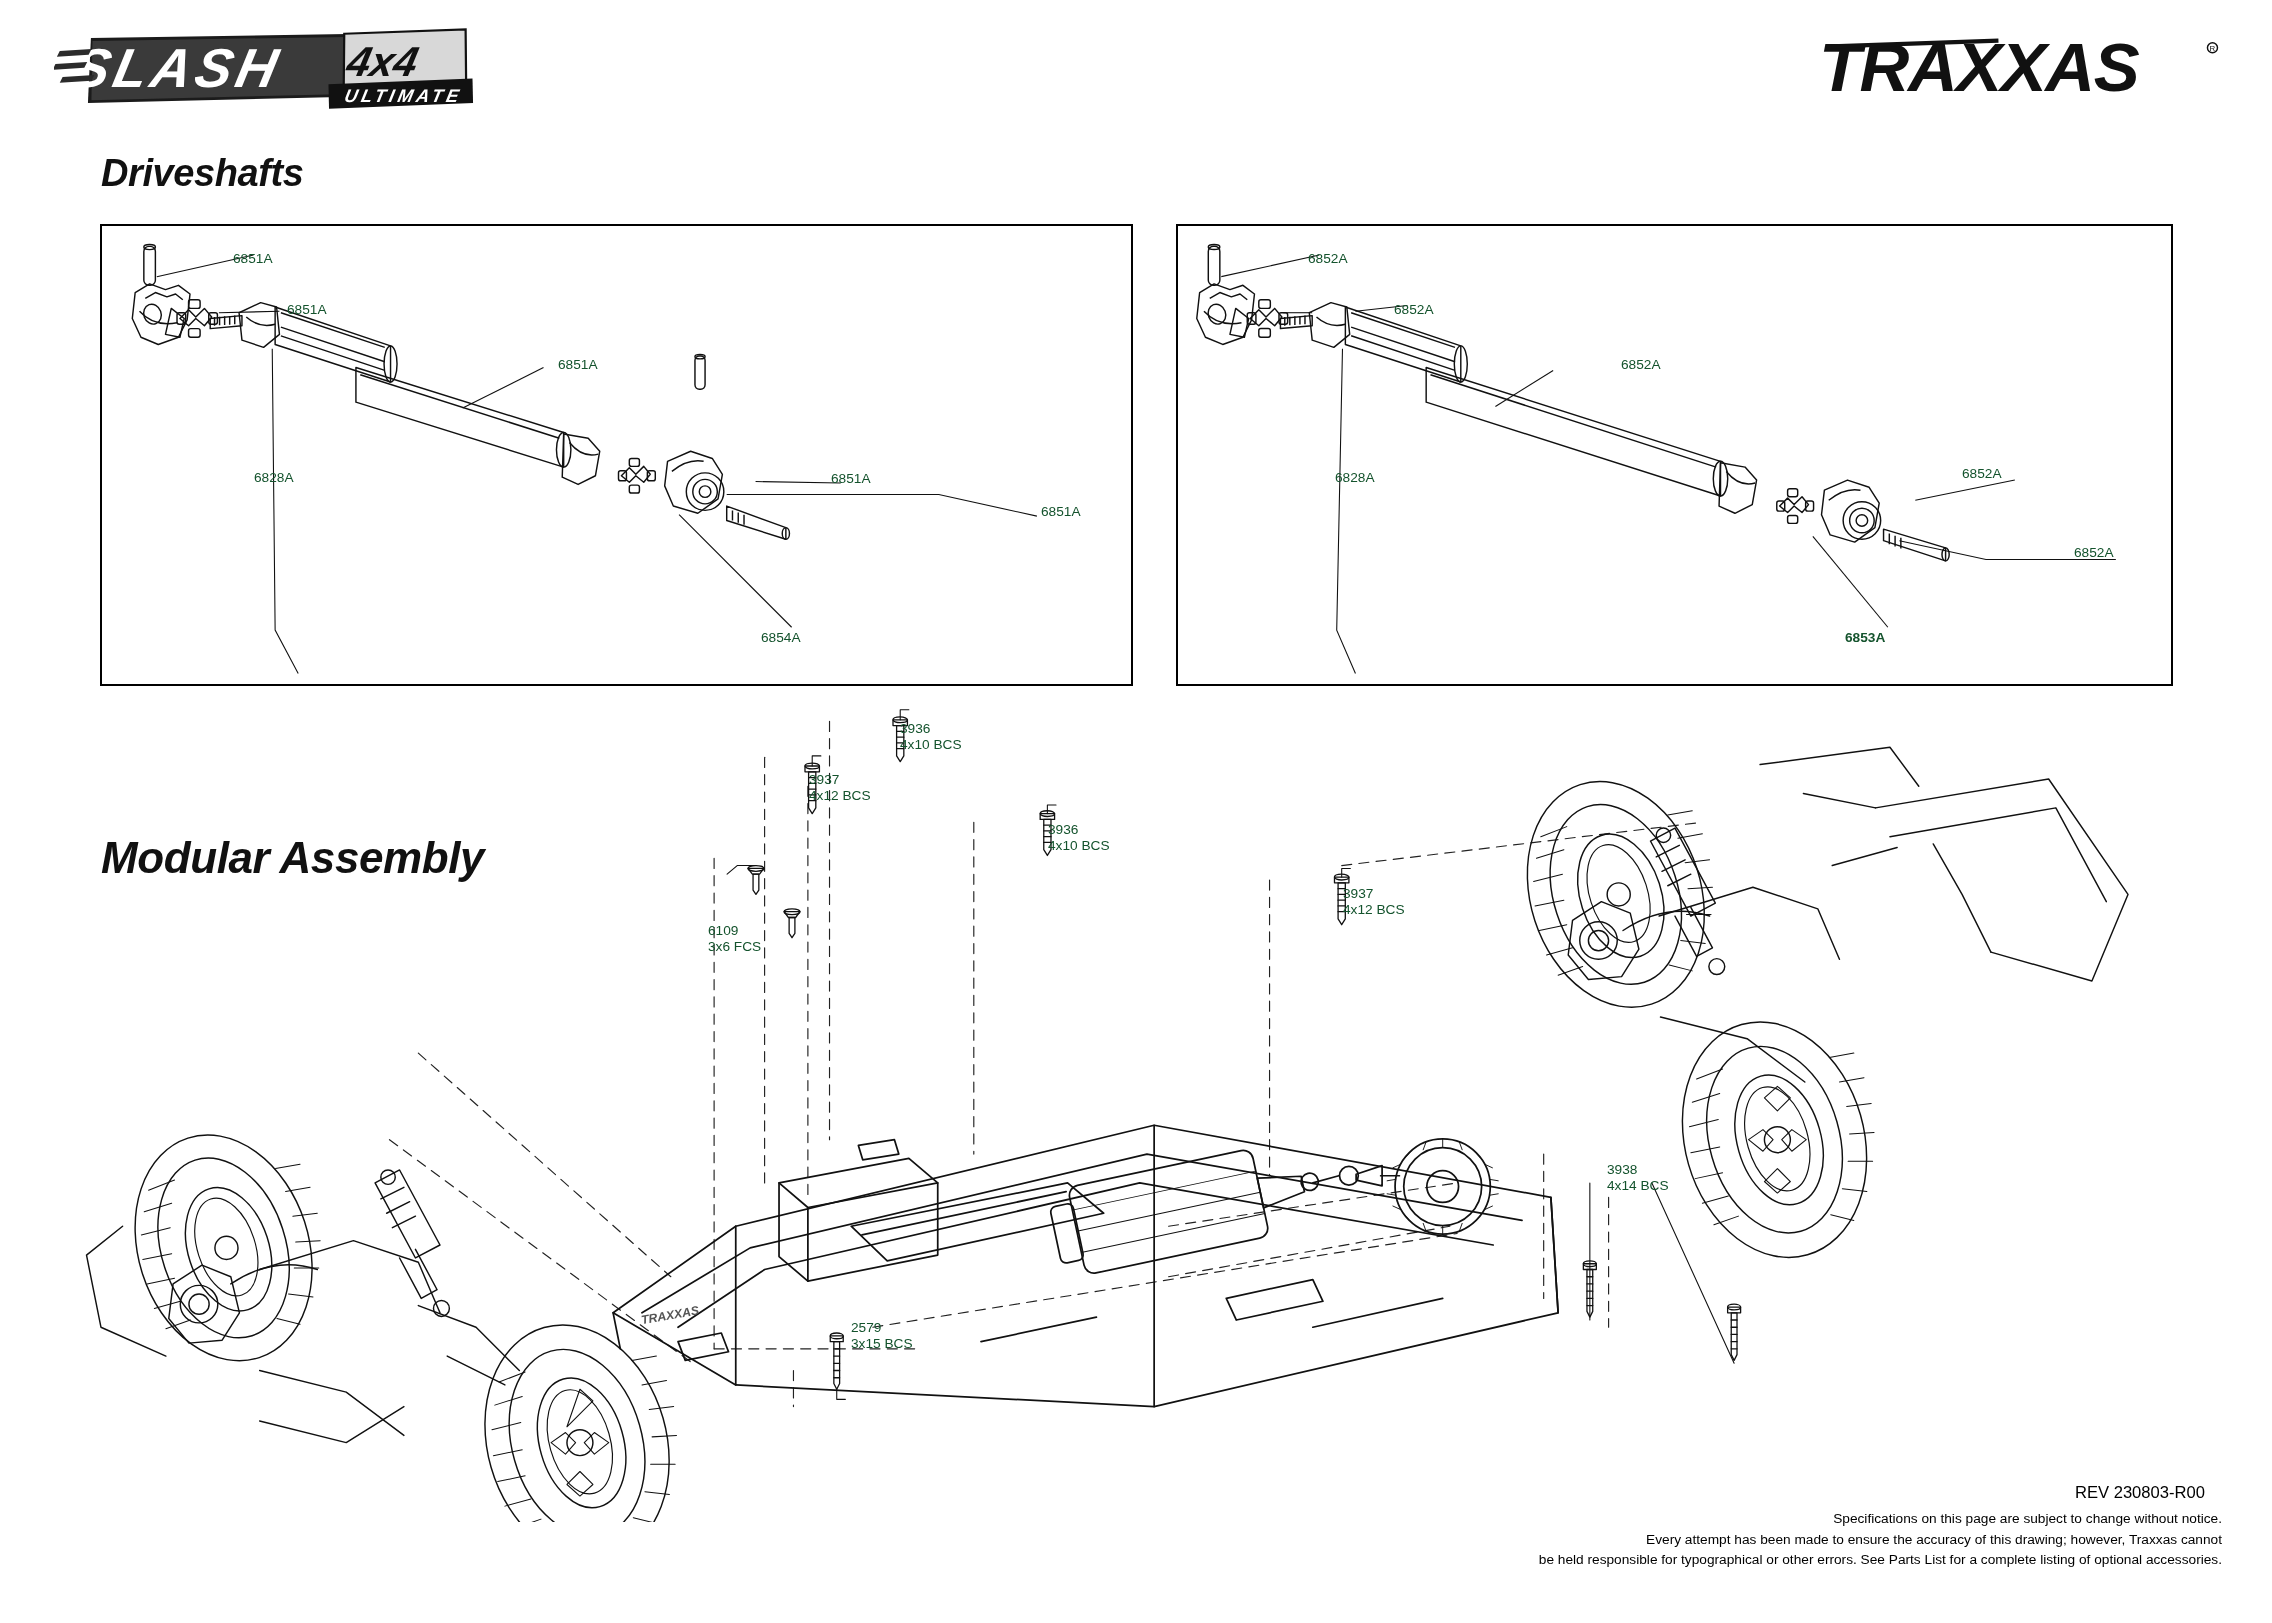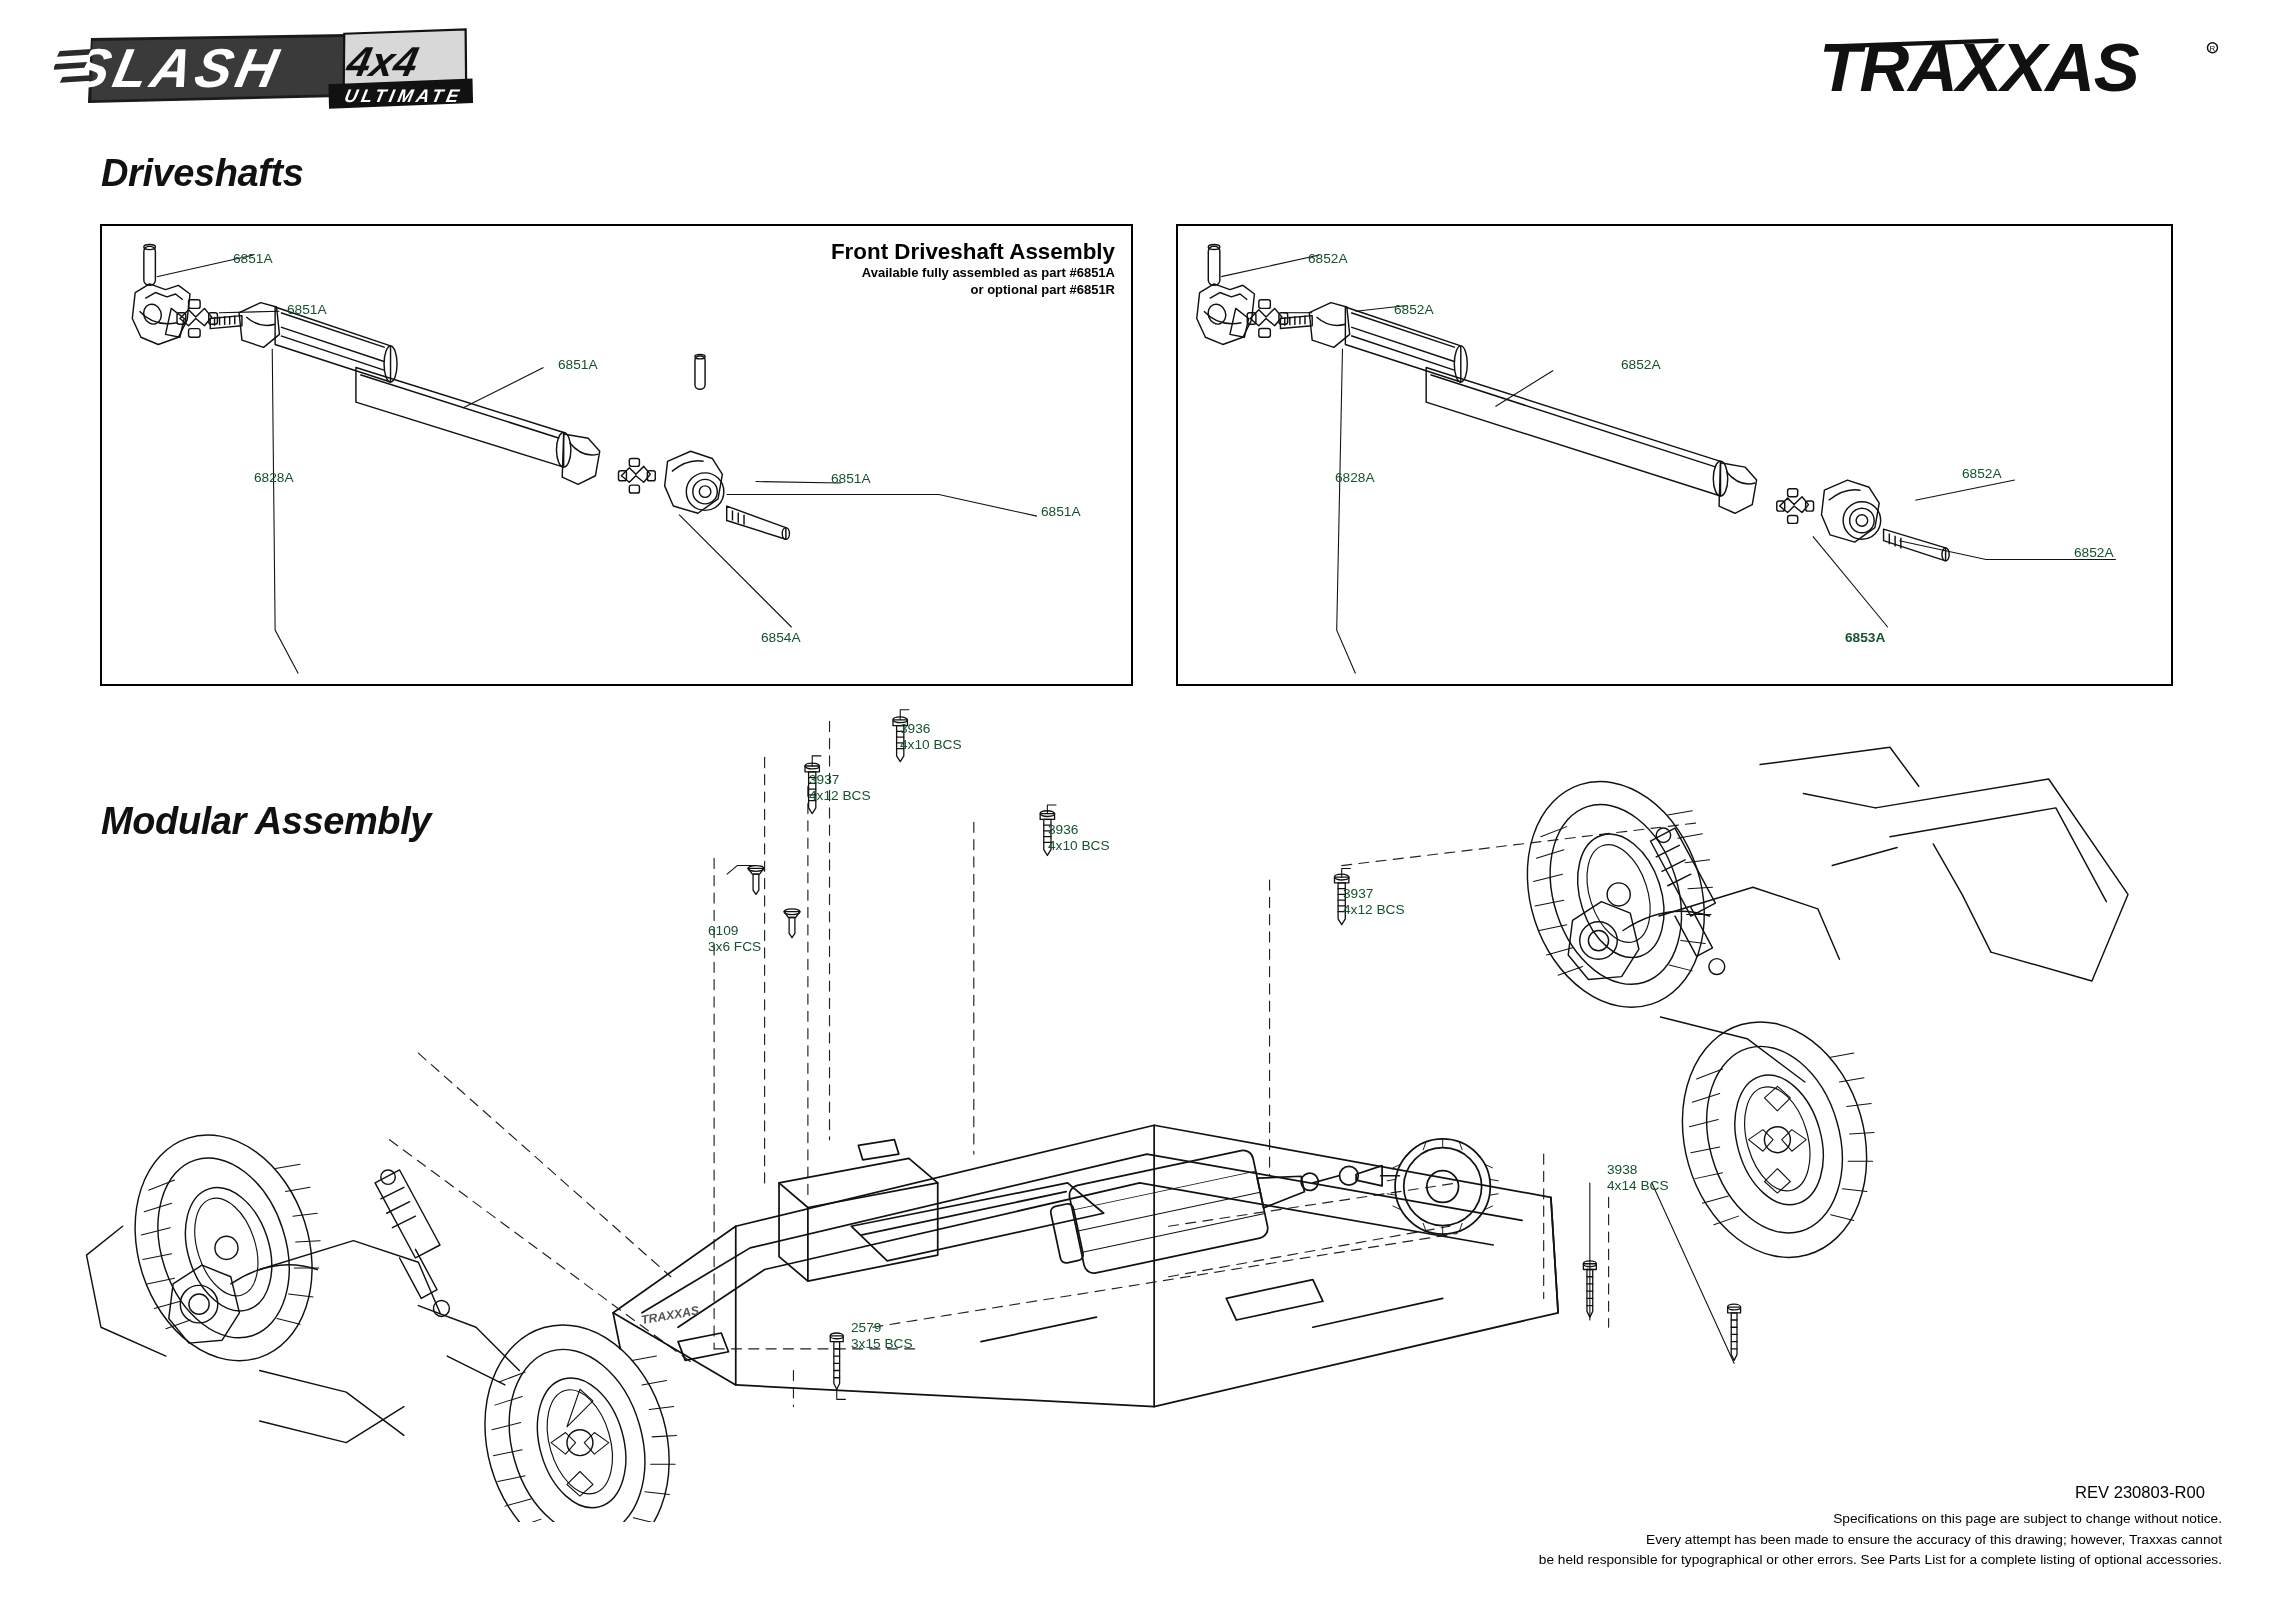--- a/index.html
+++ b/index.html
@@ -48,22 +48,22 @@
     color: #111;
     letter-spacing: -0.4px;
   }
   #driveshafts-title {
     left: 101px;
     top: 152px;
     font-size: 38px;
   }
   #modular-title {
     left: 101px;
-    top: 800px;
-    font-size: 38px;
+    top: 833px;
+    font-size: 44px;
   }
 
   
   .panel {
     position: absolute;
     border: 2.2px solid #000;
     background: #fff;
     box-sizing: border-box;
   }
   #front-panel { left: 100px; top: 224px; width: 1033px; height: 462px; }
@@ -165,25 +165,20 @@
       <circle cx="548" cy="22" r="7" fill="none" stroke="#111" stroke-width="2"></circle>
       <text x="544" y="27" font-size="11" font-family="Liberation Sans, sans-serif" fill="#111">R</text>
     </svg>
   </div>
 
   <div class="section-title" id="driveshafts-title">Driveshafts</div>
 
   <div class="section-title" id="modular-title">Modular Assembly</div>
 
   <div class="panel" id="front-panel">
-    <div class="panel-heading">
-      <span class="h-main">Front Driveshaft Assembly</span>
-      <span class="h-sub">Available fully assembled as part #6851A</span>
-      <span class="h-sub">or optional part #6851R</span>
-    </div>
 
     <svg class="art" style="left:0;top:0;" width="1033" height="462" viewBox="0 0 1432 640">
       <g fill="none" stroke="#111" stroke-width="2" stroke-linejoin="round">
 
         <rect x="58" y="28" width="16" height="54" rx="7"></rect>
         <ellipse cx="66" cy="29" rx="8" ry="3.5"></ellipse>
 
         <path d="M46 92 l20 -12 22 8 18 -6 16 12 -4 36 -12 24 -28 10 -24 -10 -12 -26 Z"></path>
         <path d="M60 100 l14 -8 16 6 12 -4 10 8"></path>
         <path d="M52 118 q20 22 52 16"></path>

